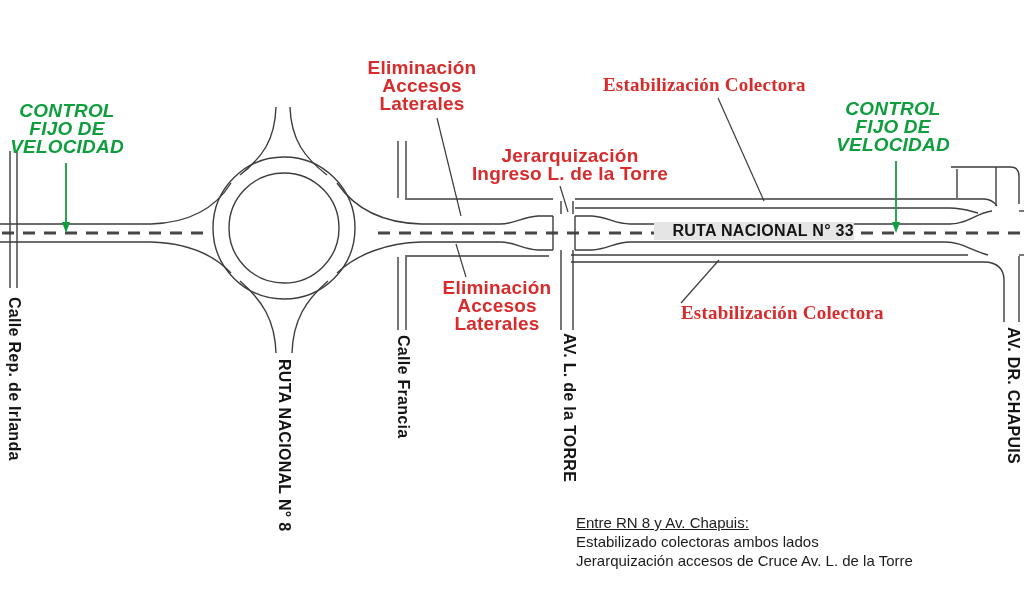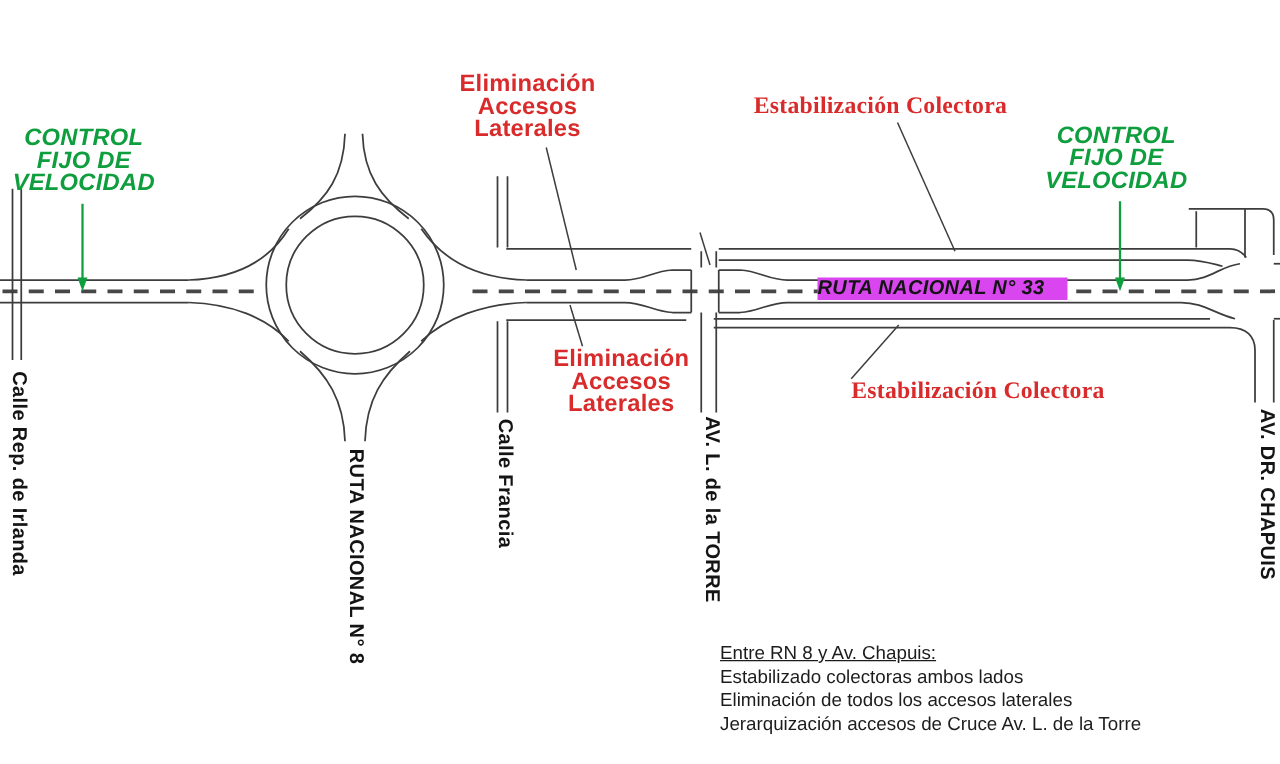--- a/index.html
+++ b/index.html
@@ -7,23 +7,23 @@
     position:relative;width:1024px;height:611px;background:#ffffff;overflow:hidden;
     font-family:"Liberation Sans", sans-serif;
     --green:#0f9e3e; --red:#d92b2b; --line:#3d3d3d; --ink:#141414;
   }
   .stage svg{position:absolute;left:0;top:0;}
   .lbl{position:absolute;white-space:pre-line;text-align:center;font-weight:bold;
        font-size:19px;line-height:18px;letter-spacing:.2px;}
   .green{color:var(--green);font-style:italic;}
   .red{color:var(--red);}
   .nowrap{white-space:nowrap;font-family:Liberation Serif, serif;}
-  .ruta{position:absolute;left:654px;top:222px;width:200px;text-align:left;
+  .ruta{position:absolute;left:654px;top:222px;width:200px;text-align:right;
         font-weight:bold;font-size:16px;line-height:18px;color:var(--ink);
-        background:#d946ef;letter-spacing:.3px;font-style:italic;}
+        background:#e5e5e5;letter-spacing:.3px;}
   .vlabel{position:absolute;transform:rotate(90deg);transform-origin:0 0;
           font-weight:bold;font-size:16px;white-space:nowrap;color:var(--ink);
           letter-spacing:.3px;}
   .notes{position:absolute;left:576px;top:513px;width:360px;color:#1c1c1c;
          font-size:15px;line-height:19px;}
   .notes .title{text-decoration:underline;}
 </style>
 </head>
 <body>
 
@@ -126,20 +126,22 @@
   <div class="lbl green" style="left:828px;top:100px;width:130px;">CONTROL
 FIJO DE
 VELOCIDAD</div>
 
   <div class="lbl red" style="left:356px;top:59px;width:132px;">Eliminación
 Accesos
 Laterales</div>
 
   <div class="lbl red nowrap" style="left:603px;top:76px;">Estabilización Colectora</div>
 
+  <div class="lbl red" style="left:468px;top:147px;width:204px;">Jerarquización
+Ingreso L. de la Torre</div>
 
   <div class="lbl red" style="left:431px;top:279px;width:132px;">Eliminación
 Accesos
 Laterales</div>
 
   <div class="lbl red nowrap" style="left:681px;top:304px;">Estabilización Colectora</div>
 
   <div class="ruta">RUTA NACIONAL N° 33</div>
 
   <div class="vlabel" style="left:23px;top:297px;">Calle Rep. de Irlanda</div>
@@ -148,17 +150,16 @@
 
   <div class="vlabel" style="left:412px;top:335px;">Calle Francia</div>
 
   <div class="vlabel" style="left:578px;top:333px;">AV. L. de la TORRE</div>
 
   <div class="vlabel" style="left:1022px;top:327px;">AV. DR. CHAPUIS</div>
 
   <div class="notes">
     <div class="title">Entre RN 8 y Av. Chapuis:</div>
     <div>Estabilizado colectoras ambos lados</div>
-    <div>Eliminación de todos los accesos laterales</div>
     <div>Jerarquización accesos de Cruce Av. L. de la Torre</div>
   </div>
 
 </div>
 
 </body></html>

